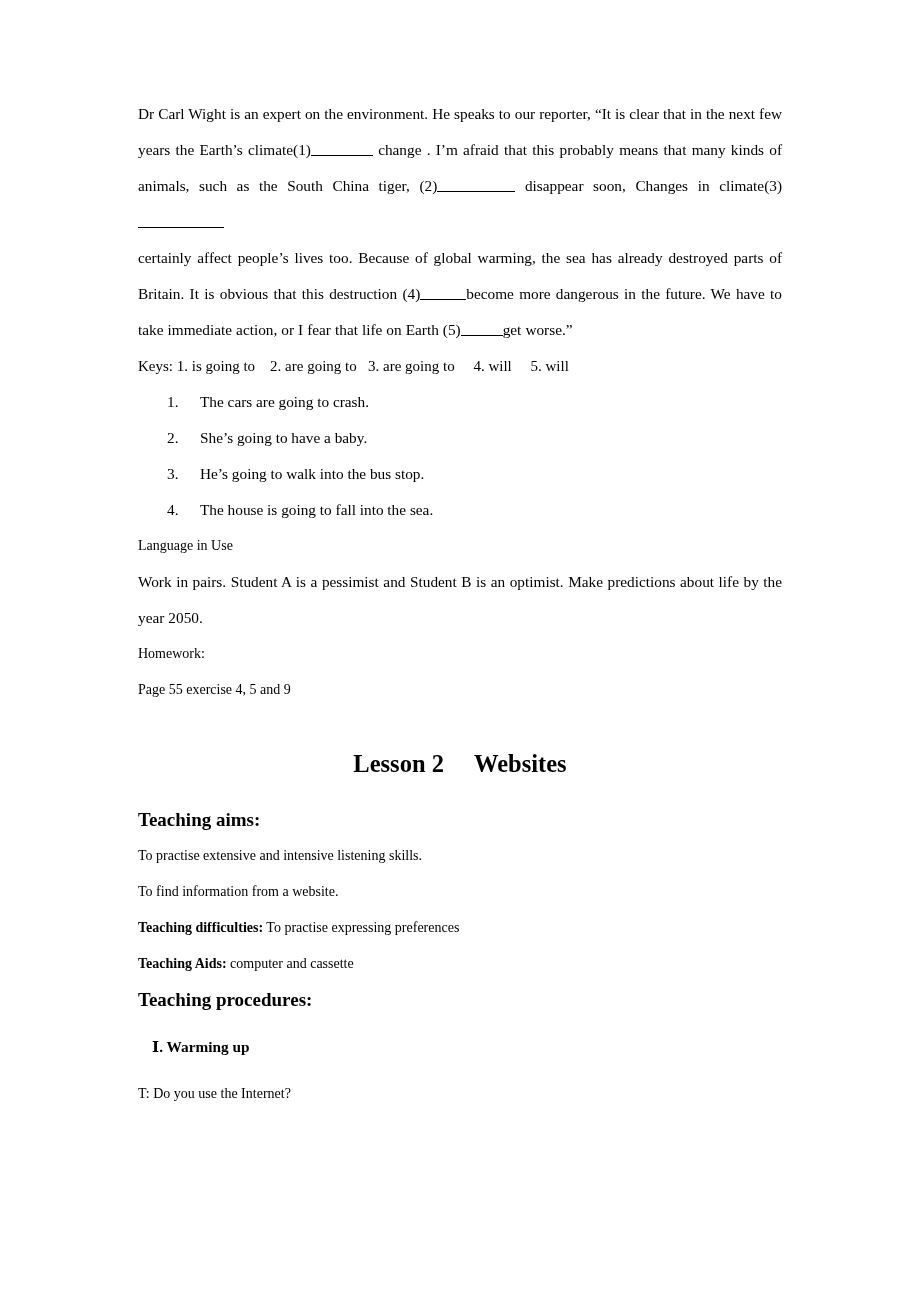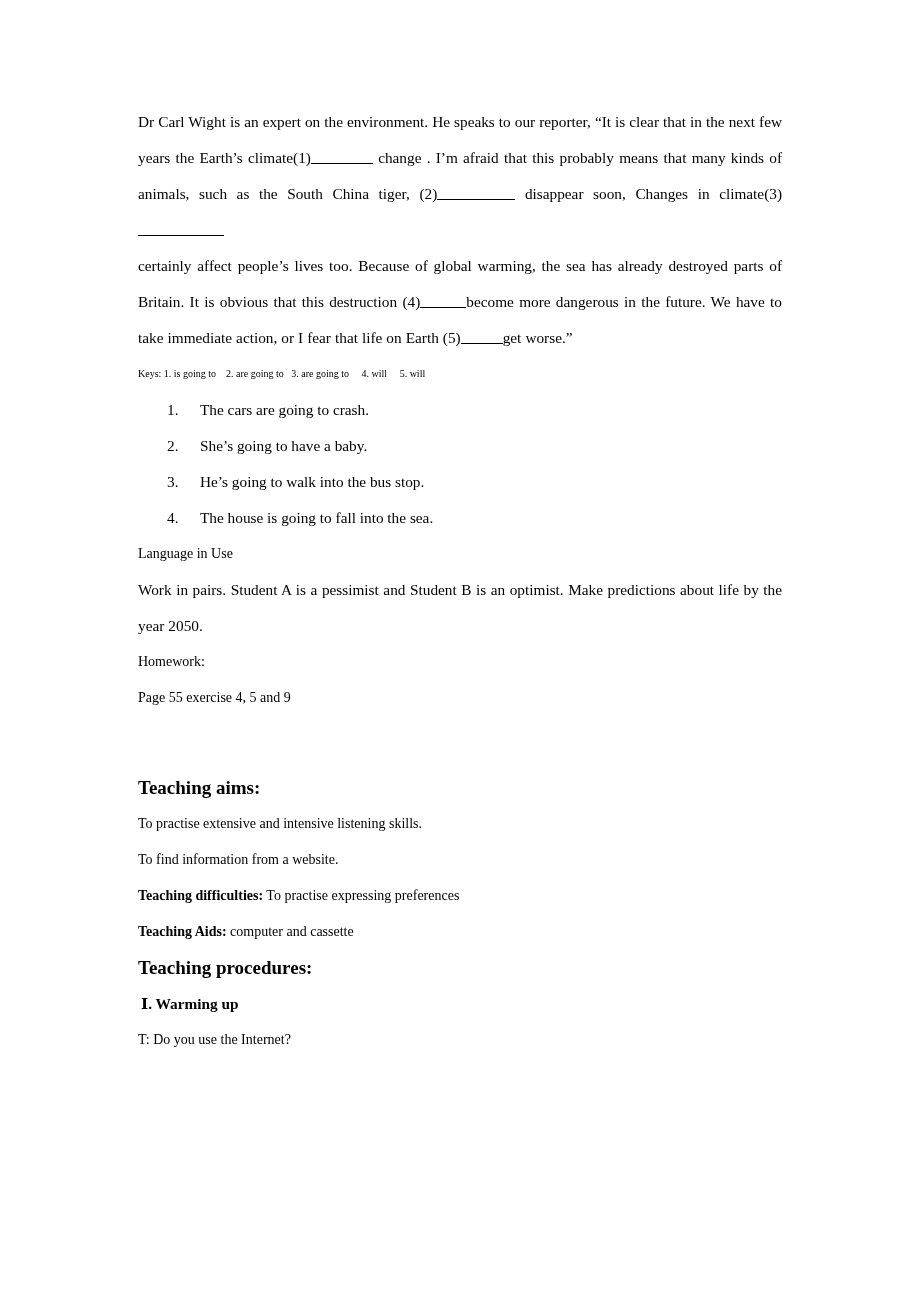--- a/index.html
+++ b/index.html
@@ -17,21 +17,21 @@
   .page {
     position: relative;
     width: 920px;
     height: 1302px;
     box-sizing: border-box;
     padding: 0;
   }
   .content {
     position: absolute;
     left: 138px;
-    top: 104px;
+    top: 96px;
     width: 644px;
   }
   .para {
     font-size: 15.3px;
     line-height: 36px;
     text-align: justify;
     text-justify: inter-word;
     margin: 0;
     word-spacing: 0.2px;
   }
@@ -48,21 +48,21 @@
     height: 0.92em;
     margin-bottom: -0.06em;
   }
   .b1 { width: 62px; }
   .b2 { width: 78px; }
   .b3 { width: 86px; }
   .b4 { width: 46px; }
   .b5 { width: 42px; }
 
   .keys-line {
-    font-size: 10px;
+    font-size: 15px;
     line-height: 36px;
     white-space: pre;
   }
 
   ol.numlist {
     margin: 0;
     padding: 0;
     list-style: none;
   }
   ol.numlist li {
@@ -95,21 +95,21 @@
     font-weight: bold;
     margin: 0;
   }
   .bold-inline {
     font-weight: bold;
   }
   .roman-head {
     font-size: 15.3px;
     line-height: 36px;
     font-weight: bold;
-    margin: 0;
+    margin: 11px;
     padding-left: 3px;
   }
 </style>
 </head>
 <body>
 
 <div class="page">
   <div class="content">
 
     <p class="para"><span>Dr Carl Wight is an expert on the environment. He speaks to our reporter, “It is clear that in the next few years the Earth’s climate(1)</span><span class="blank b1"></span> <span>change . I’m afraid that this probably means that many kinds of animals, such as the South China tiger, (2)</span><span class="blank b2"></span> <span>disappear soon, Changes in climate(3)</span><span class="blank b3"></span></p>
@@ -127,20 +127,21 @@
 
     <p class="para-left">Language in Use</p>
 
     <p class="para">Work in pairs. Student A is a pessimist and Student B is an optimist. Make predictions about life by the year 2050.</p>
 
     <p class="para-left">Homework:</p>
 
     <p class="para-left">Page 55 exercise 4, 5 and 9</p>
 
     <div class="spacer-before-title"></div>
+    <h1 class="lesson-title">Lesson 2  Websites</h1>
     <div class="spacer-after-title"></div>
 
     <p class="bold-head">Teaching aims:</p>
 
     <p class="para-left">To practise extensive and intensive listening skills.</p>
     <p class="para-left">To find information from a website.</p>
 
     <p class="para-left"><span class="bold-inline">Teaching difficulties:</span><span> To practise expressing preferences</span></p>
 
     <p class="para-left"><span class="bold-inline">Teaching Aids:</span><span> computer and cassette</span></p>

